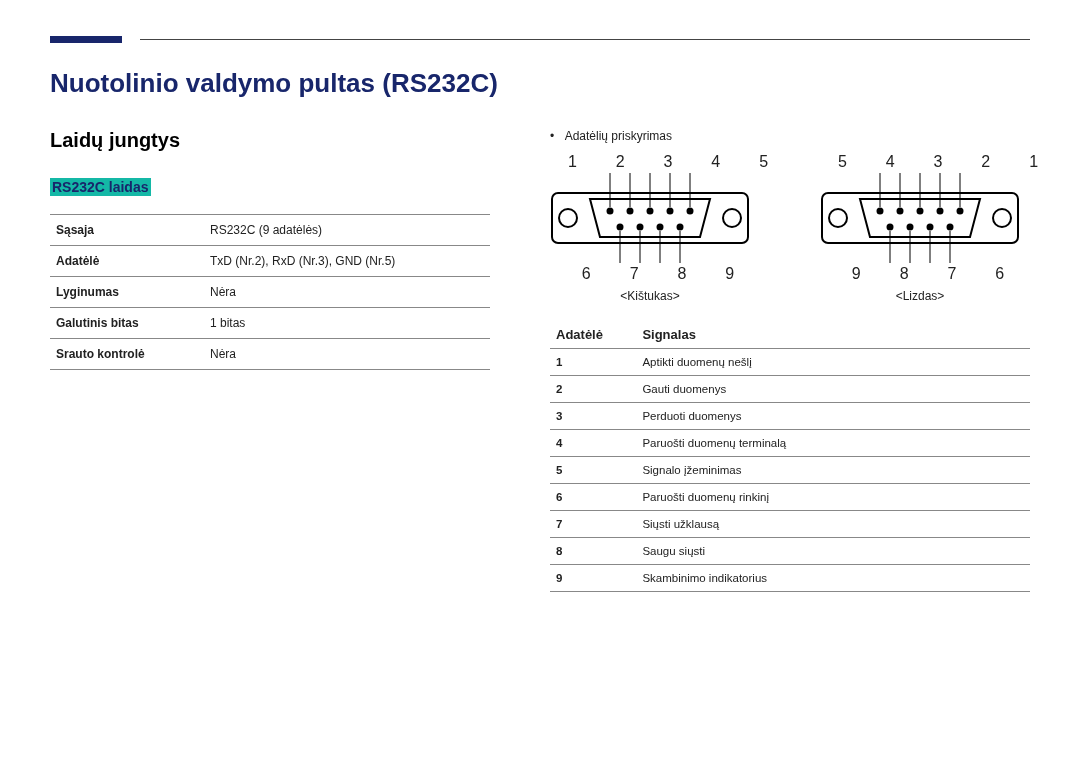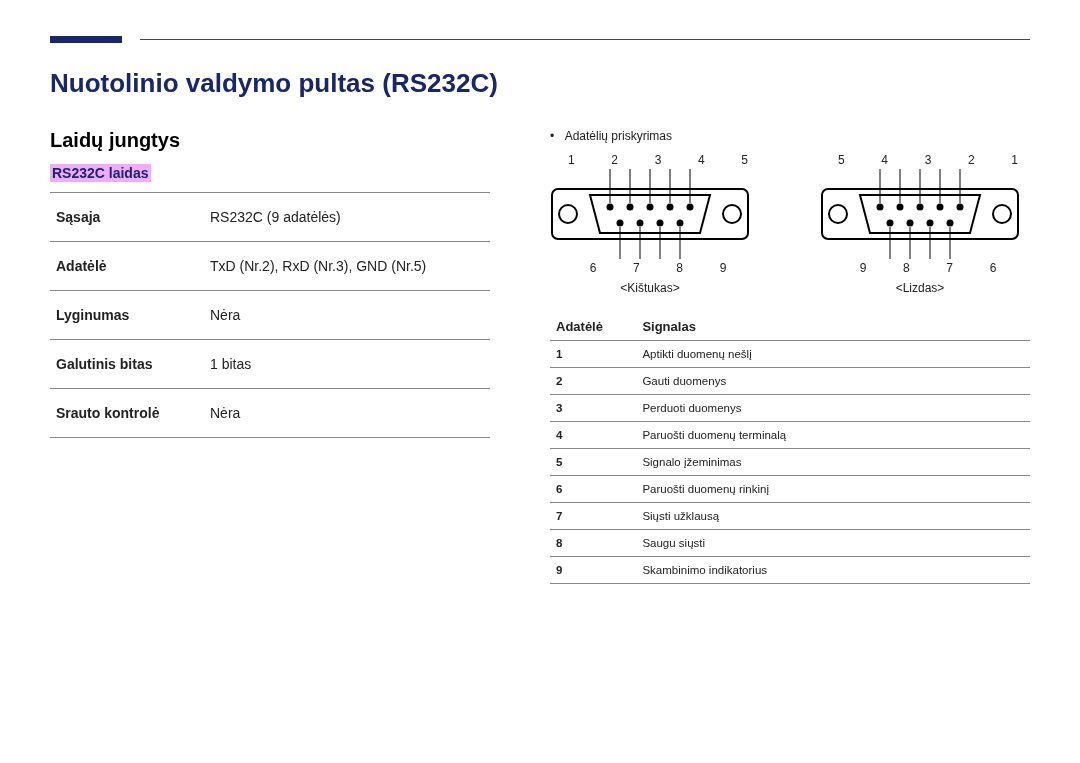--- a/index.html
+++ b/index.html
@@ -33,59 +33,59 @@
   .columns {
     display: flex;
     gap: 60px;
   }
   .col-left { flex: 0 0 440px; }
   .col-right { flex: 1; }
   .section-title {
     font-size: 20px;
     font-weight: bold;
     color: #000;
-    margin-bottom: 12px;
+    margin-bottom: 26px;
   }
   .sub-title {
     display: inline-block;
     font-size: 14px;
     font-weight: bold;
     color: #18266b;
-    background: #f0abfc;
+    background: #14b8a6;
     padding: 1px 2px;
-    margin-bottom: 10px;
+    margin-bottom: 18px;
   }
   table.spec {
     width: 100%;
     border-collapse: collapse;
   }
   table.spec td {
     border-top: 1px solid #888;
-    padding: 16px 6px;
+    padding: 8px 6px;
     vertical-align: middle;
-    font-size: 14px;
+    font-size: 12px;
   }
   table.spec tr:last-child td { border-bottom: 1px solid #888; }
   table.spec td.label { font-weight: bold; width: 35%; }
 
   .bullet-row { margin-bottom: 10px; }
   .bullet-dot { display:inline-block; width:12px; }
 
   .diagrams {
     display: flex;
     gap: 70px;
     align-items: flex-start;
     margin-bottom: 8px;
   }
   .diagram {
     text-align: center;
     width: 200px;
   }
   .pin-numbers {
-    font-size: 12px;
+    font-size: 16px;
     letter-spacing: 10px;
     margin-bottom: 2px;
     margin-left: 18px;
     text-align: center;
     white-space: pre;
   }
   .pin-numbers.bottom { margin-top: 2px; margin-left: 26px; }
   .connector-label {
     font-size: 12px;
     margin-top: 6px;

